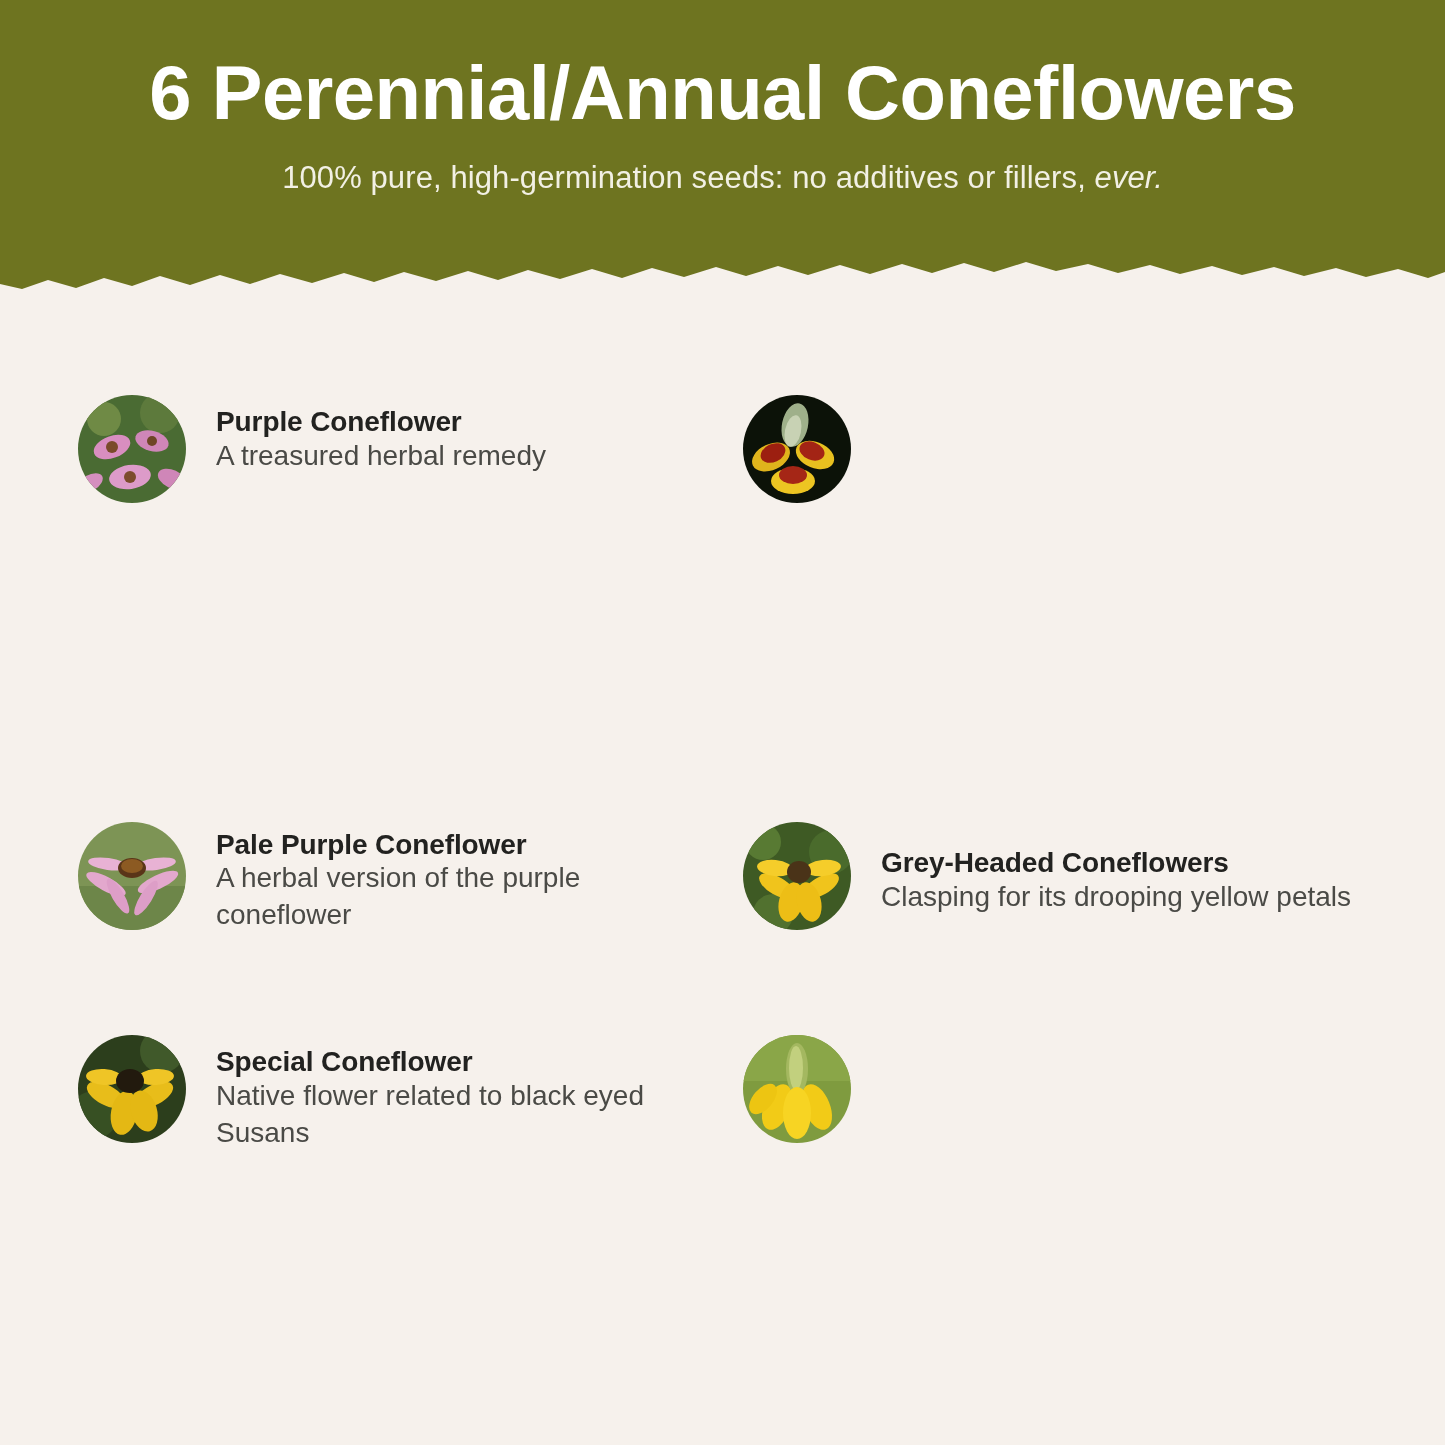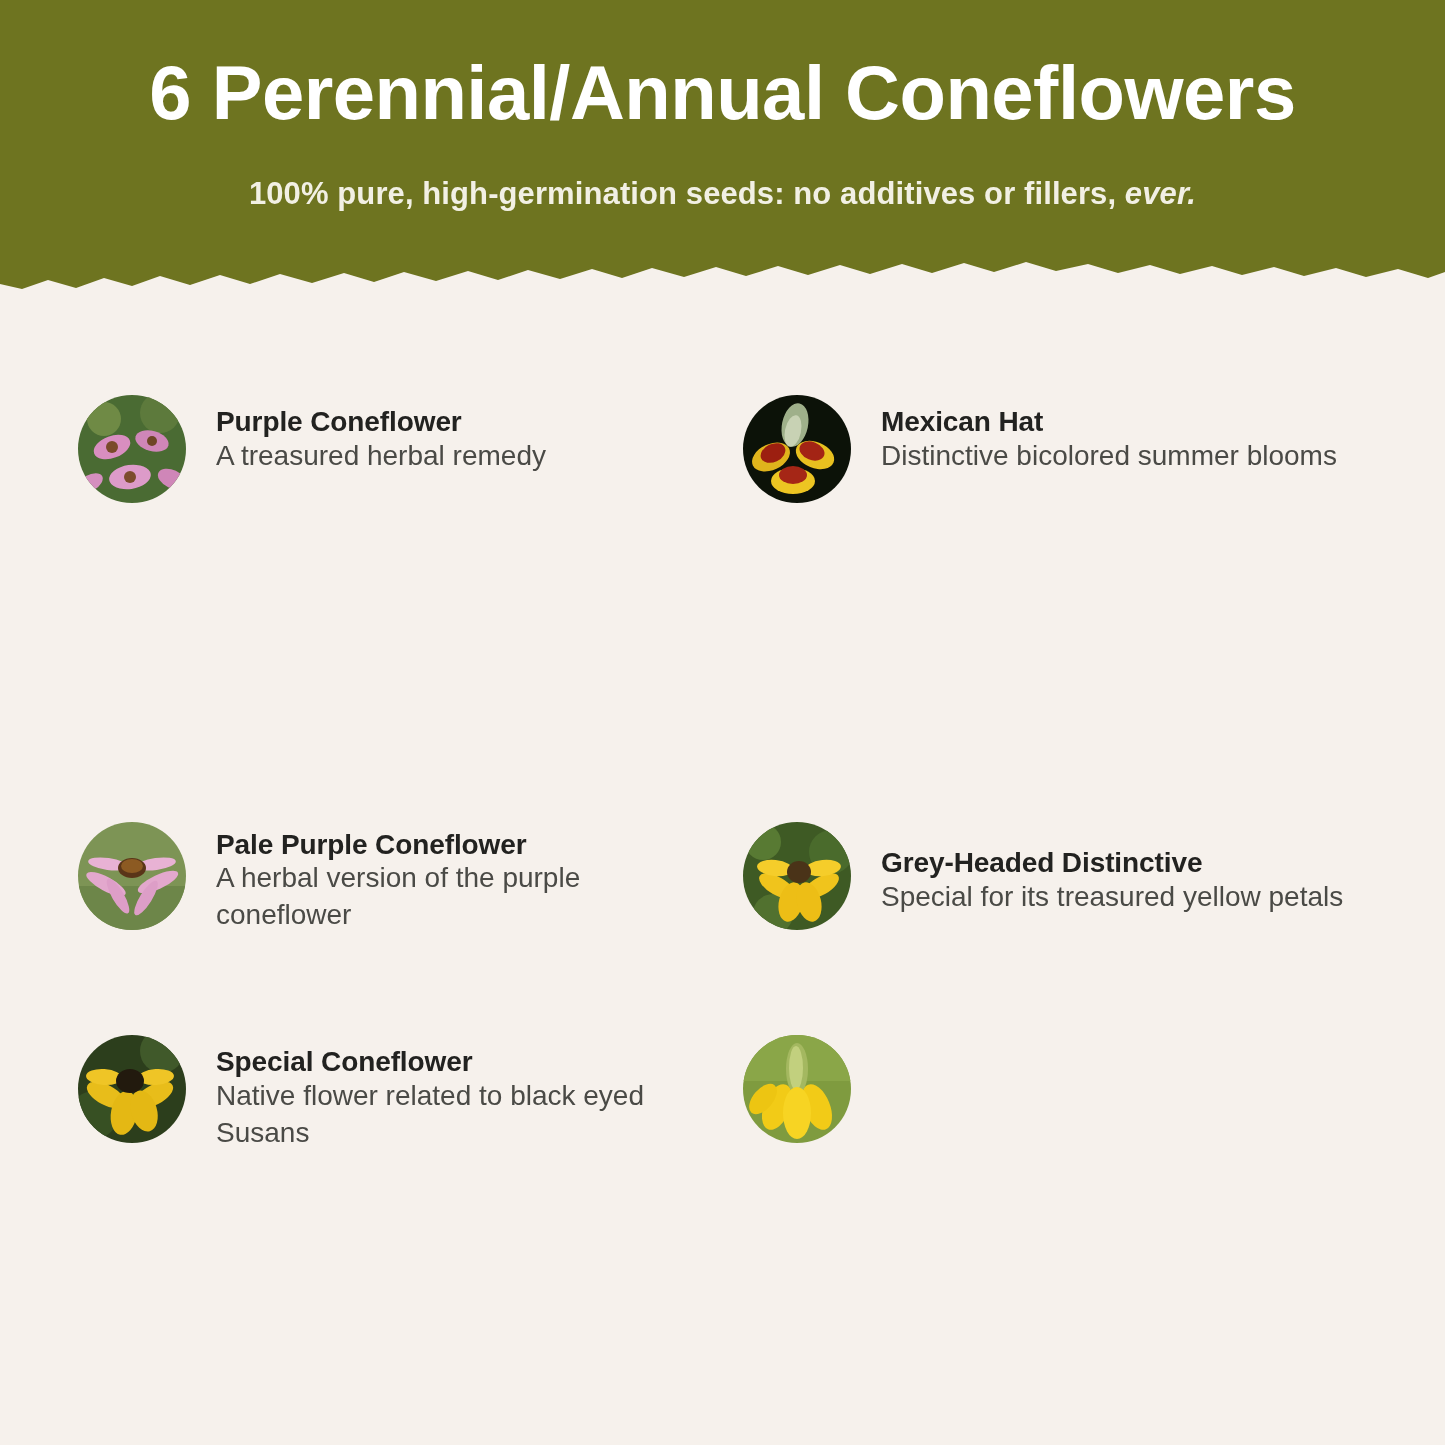--- a/index.html
+++ b/index.html
@@ -44,24 +44,24 @@
   .headline {
     color: #ffffff;
     font-size: 76px;
     font-weight: bold;
     line-height: 1.08;
     letter-spacing: -0.5px;
     padding: 0 90px;
   }
 
   .subhead {
-    margin-top: 42px;
+    margin-top: 26px;
     color: #f2f0e4;
     font-size: 31px;
-    font-weight: 700;
+    font-weight: 400;
     letter-spacing: 0.1px;
   }
 
   .subhead .ever {
     font-style: italic;
   }
 
   
   .torn {
     position: absolute;
@@ -178,24 +178,20 @@
           <g>
             <ellipse cx="28" cy="62" rx="20" ry="13" fill="#e0b41c" transform="rotate(-25 28 62)"></ellipse>
             <ellipse cx="30" cy="58" rx="13" ry="9" fill="#9c1f10" transform="rotate(-25 30 58)"></ellipse>
             <ellipse cx="72" cy="60" rx="20" ry="13" fill="#e8c01f" transform="rotate(22 72 60)"></ellipse>
             <ellipse cx="69" cy="56" rx="13" ry="9" fill="#a32415" transform="rotate(22 69 56)"></ellipse>
             <ellipse cx="50" cy="86" rx="22" ry="13" fill="#edc522"></ellipse>
             <ellipse cx="50" cy="80" rx="14" ry="9" fill="#a52616"></ellipse>
           </g>
         </svg>
       </div>
-      <div class="text-col">
-        <div class="item-title">Mexican Hat</div>
-        <div class="item-desc">Distinctive bicolored summer blooms</div>
-      </div>
     </div>
 
     <div class="item col-left offset-mid">
       <div class="thumb">
         <svg viewBox="0 0 108 108">
           <rect width="108" height="108" fill="#7d9455"></rect>
           <rect y="64" width="108" height="44" fill="#6d8649"></rect>
           <g transform="translate(54,48)">
             <ellipse cx="-26" cy="14" rx="22" ry="7" fill="#e3a8cd" transform="rotate(28 -26 14)"></ellipse>
             <ellipse cx="26" cy="12" rx="22" ry="7" fill="#e3a8cd" transform="rotate(-25 26 12)"></ellipse>
@@ -226,22 +222,22 @@
             <ellipse cx="22" cy="8" rx="20" ry="9" fill="#f0c41c" transform="rotate(-30 22 8)"></ellipse>
             <ellipse cx="-8" cy="24" rx="12" ry="20" fill="#edbe16" transform="rotate(14 -8 24)"></ellipse>
             <ellipse cx="10" cy="24" rx="12" ry="20" fill="#edbe16" transform="rotate(-14 10 24)"></ellipse>
             <ellipse cx="-24" cy="-10" rx="18" ry="8" fill="#f5cd2a" transform="rotate(6 -24 -10)"></ellipse>
             <ellipse cx="24" cy="-10" rx="18" ry="8" fill="#f5cd2a" transform="rotate(-6 24 -10)"></ellipse>
             <ellipse cx="0" cy="-6" rx="12" ry="11" fill="#4a3318"></ellipse>
           </g>
         </svg>
       </div>
       <div class="text-col">
-        <div class="item-title">Grey-Headed Distinctive</div>
-        <div class="item-desc">Special for its treasured yellow petals</div>
+        <div class="item-title">Grey-Headed Coneflowers</div>
+        <div class="item-desc">Clasping for its drooping yellow petals</div>
       </div>
     </div>
 
     <div class="item col-left">
       <div class="thumb">
         <svg viewBox="0 0 108 108">
           <rect width="108" height="108" fill="#2c3e1c"></rect>
           <circle cx="84" cy="16" r="22" fill="#40592a"></circle>
           <circle cx="16" cy="80" r="24" fill="#375023"></circle>
           <g transform="translate(52,50)">

